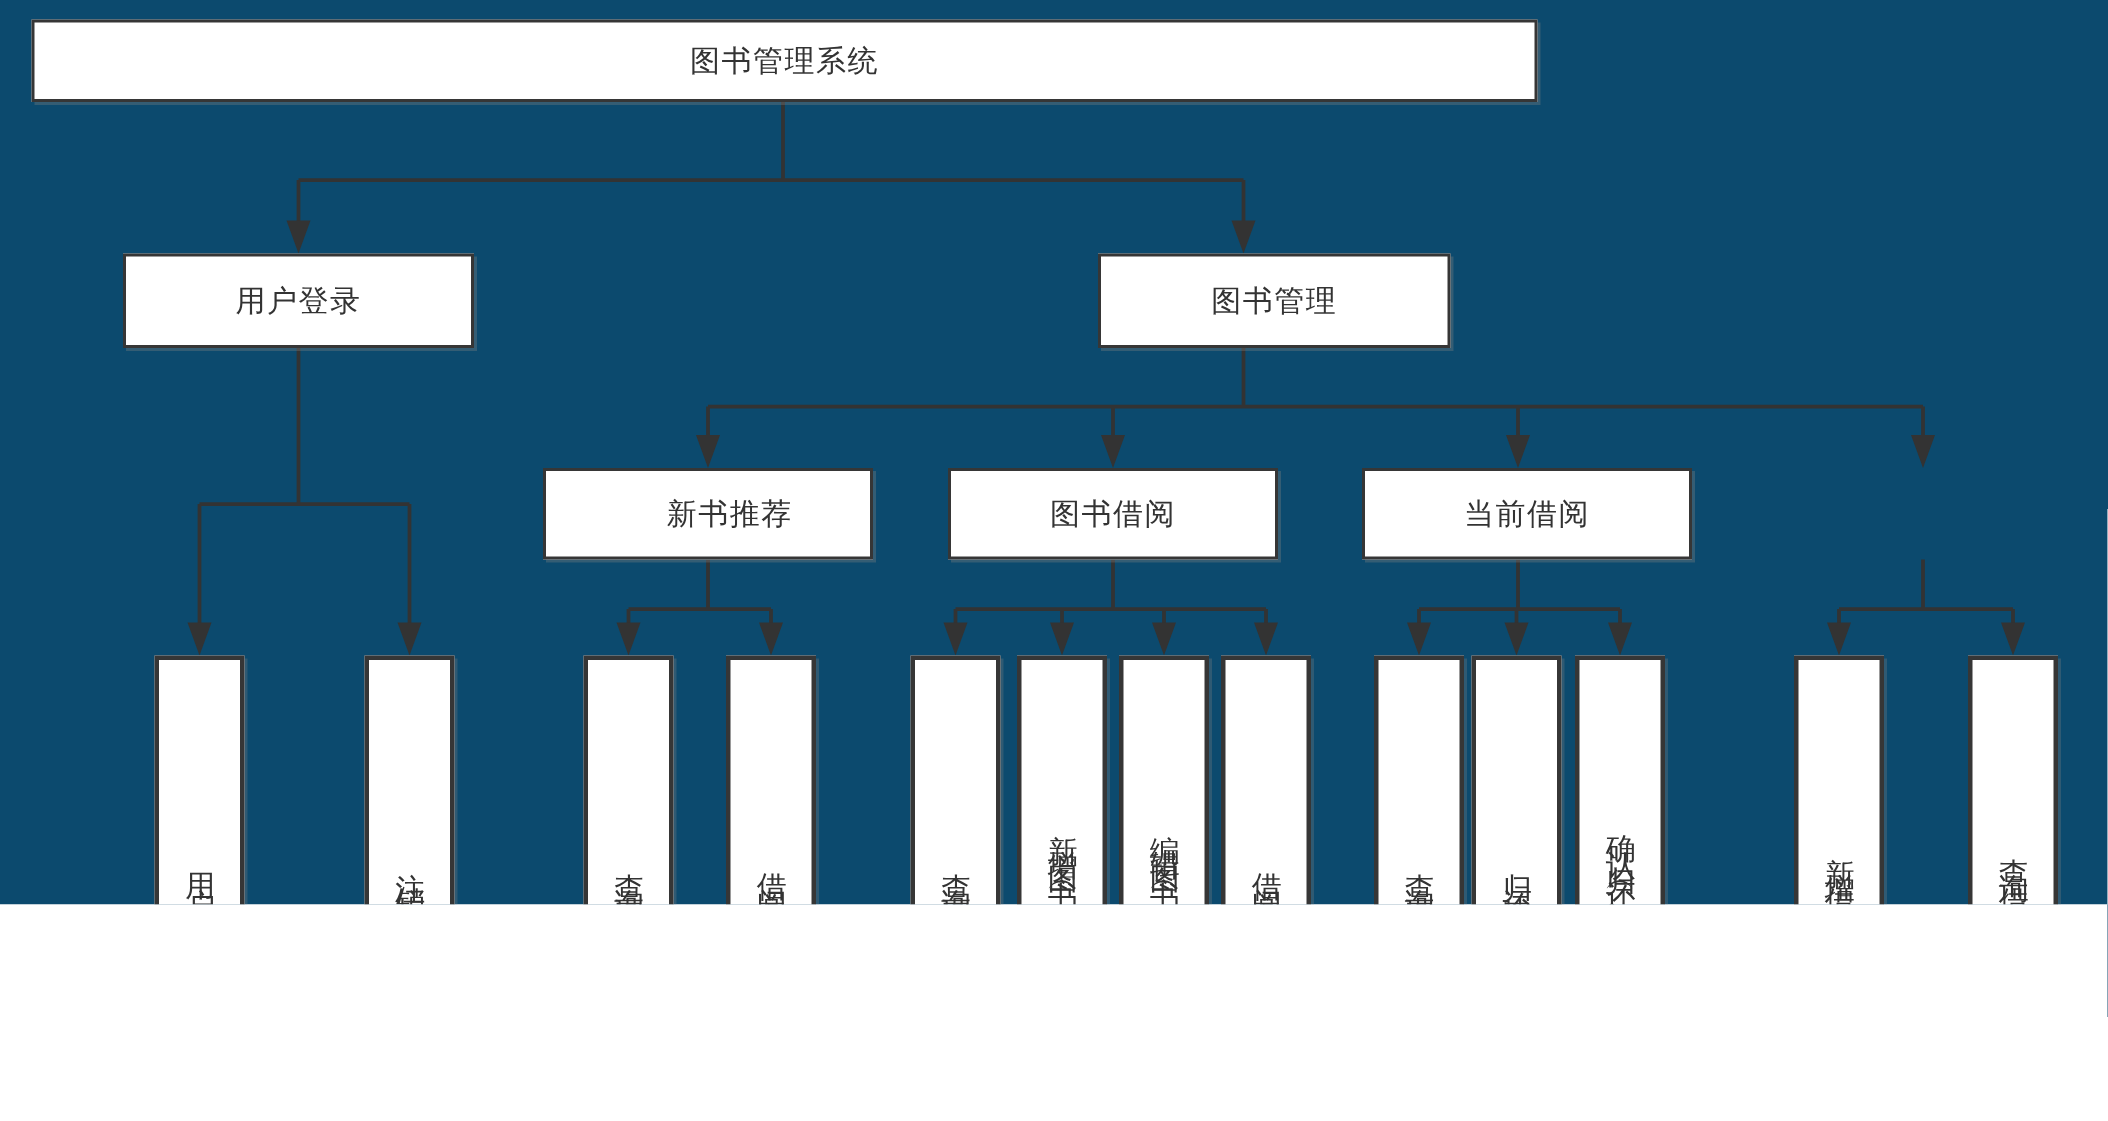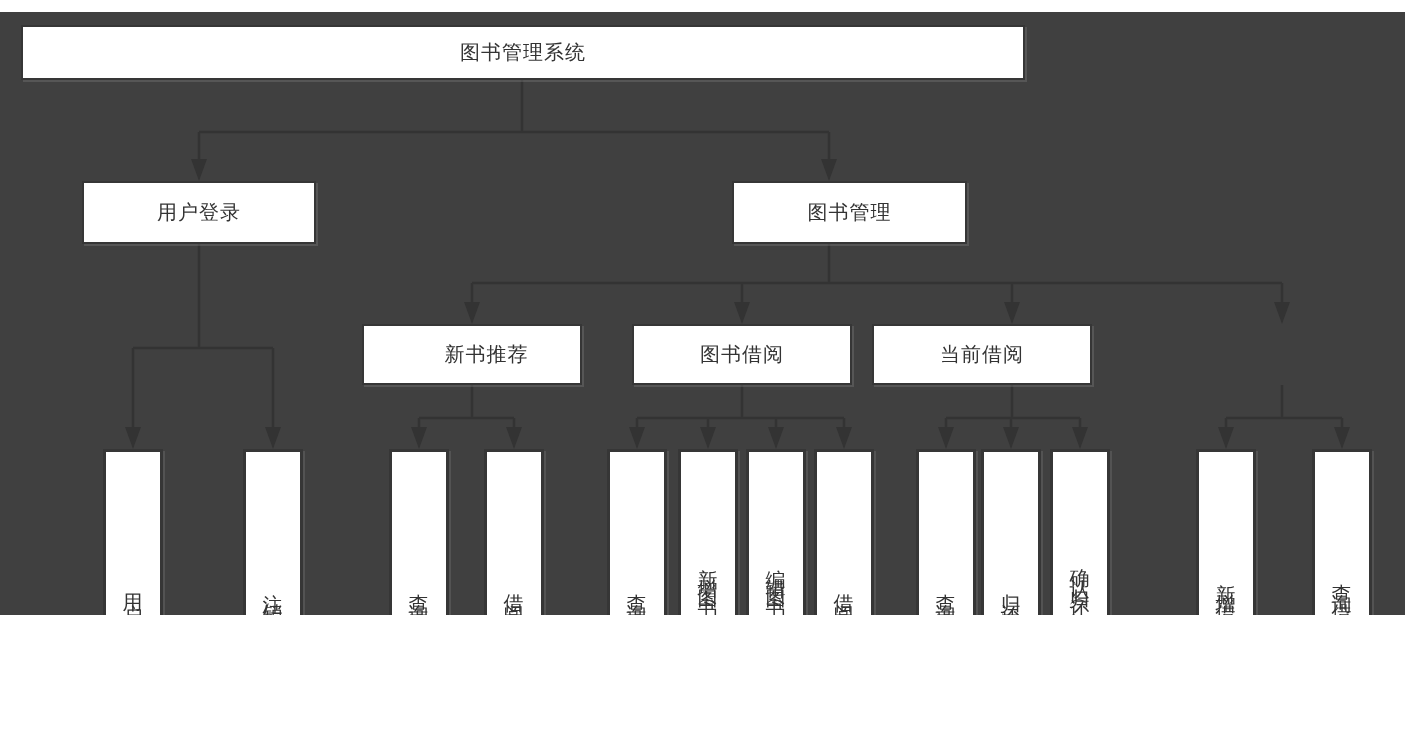--- a/index.html
+++ b/index.html
@@ -1,23 +1,22 @@
 <!DOCTYPE html>
 <html><head>
 <meta charset="utf-8">
 <style>
   html, body { margin: 0; padding: 0; background: #ffffff; }
   body { font-family: "Liberation Sans", "DejaVu Sans", sans-serif; }
   .canvas {
     position: relative;
     width: 1405px;
     height: 603px;
-    background: #404040;
+    background: #0c4a6e;
     overflow: hidden;
-    margin-top: 12px;
   }
   svg.connectors { position: absolute; left: 0; top: 0; }
   .box {
     position: absolute;
     box-sizing: border-box;
     background: #ffffff;
     border: 2px solid #363636;
     box-shadow: 2px 2px 0 rgba(130,130,130,0.35);
     display: flex;
     align-items: center;
@@ -26,21 +25,21 @@
     font-size: 20px;
     letter-spacing: 1px;
     white-space: nowrap;
   }
   .root-box   { left: 21px;  top: 13px;  width: 1004px; height: 55px; }
   .l2-box     { top: 169px; height: 63px; }
   .l2-a       { left: 82px;  width: 234px; }
   .l2-b       { left: 732px; width: 235px; }
   .l3-box     { top: 312px; height: 61px; width: 220px; }
   .l3-a { left: 362px; padding-left: 29px; }  .l3-b { left: 632px; }
-  .l3-c { left: 872px; align-items: center; }  .l3-d { left: 1172px; }
+  .l3-c { left: 908px; align-items: center; }  .l3-d { left: 1172px; }
   .leaf {
     top: 437px; height: 298px; width: 60px;
     border-width: 3px;
     box-shadow: 2px 2px 0 rgba(130,130,130,0.3);
   }
   .vtext {
     writing-mode: vertical-rl;
     font-size: 20px;
     letter-spacing: 10px;
     line-height: 1;

